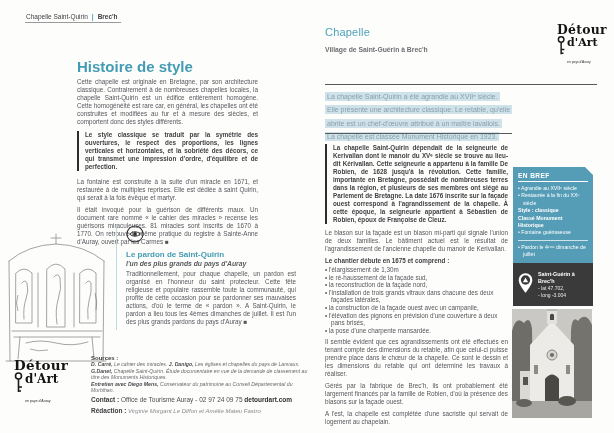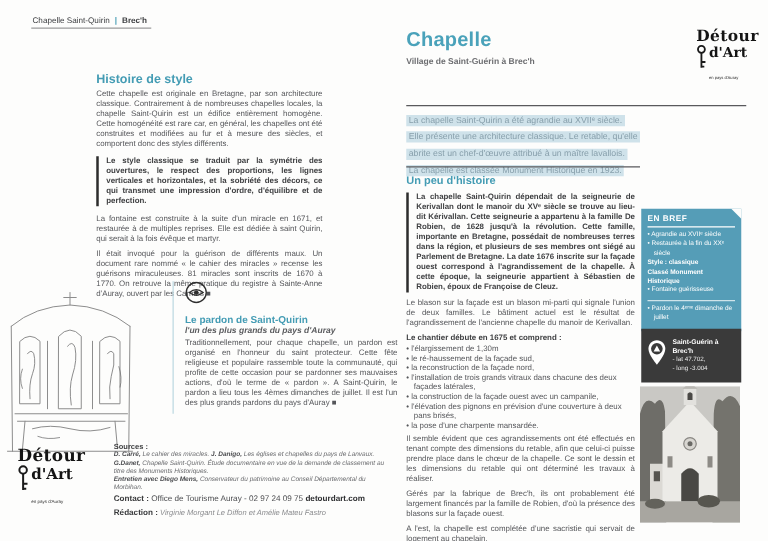--- a/index.html
+++ b/index.html
@@ -5,26 +5,26 @@
   html,body{margin:0;padding:0;background:#ffffff;}
   #page{position:relative;width:614px;height:433px;background:#fdfdfc;overflow:hidden;
         font-family:"Liberation Sans","DejaVu Sans",sans-serif;color:#55565a;}
   .abs{position:absolute;}
   
   #breadcrumb{left:25px;top:13px;font-size:6.5px;color:#3f4043;border-bottom:1px solid #9b9b9b;
               padding:0 3px 2px 1px;display:inline-flex;gap:4px;align-items:baseline;}
   #breadcrumb .sep{color:#449cb4;font-weight:bold;}
   #breadcrumb .bold{font-weight:bold;}
   #left-col{left:77px;top:58px;width:181px;}
-  h3.teal{margin:0 0 3px 0;font-size:10px;font-weight:bold;color:#449cb4;}
+  h3.teal{margin:0 0 3px 0;font-size:15px;font-weight:bold;color:#449cb4;}
   h4.teal{margin:0 0 1px 0;font-size:8px;font-weight:bold;color:#449cb4;}
   .body{font-size:6.3px;line-height:8px;text-align:justify;margin:0 0 4px 0;color:#55565a;}
   .callout{border-left:2.5px solid #2d2d2d;padding-left:6px;margin:5px 0 7px 0;
            font-weight:bold;color:#3e3f41;font-size:6.3px;line-height:8px;text-align:justify;}
-  #pardon-block{left:138px;top:225px;width:170px;border-left:1px solid #bdd9e1;padding-left:9px;}
+  #pardon-block{left:116px;top:225px;width:170px;border-left:1px solid #bdd9e1;padding-left:9px;}
   #pardon-block .subtitle{font-style:italic;font-weight:bold;font-size:6.8px;color:#5a5b5e;margin:1px 0 3px 0;}
   .eye-wrap{margin:0 0 3px 0;}
   #sketch{left:0px;top:231px;}
   #sources{left:91px;top:355px;width:218px;font-size:5.2px;line-height:6.4px;color:#6a6b6e;}
   #sources .lbl{font-weight:bold;font-size:6px;color:#3e3f41;}
   #sources .a{font-weight:bold;font-style:italic;color:#4c4d50;}
   #sources .t{font-style:italic;}
   #contact-line{left:91px;top:396px;width:220px;font-size:6.5px;color:#4c4d50;}
   #contact-line .lbl{font-weight:bold;color:#3a3b3d;}
   #contact-line .site{font-weight:bold;color:#2e2f31;}
@@ -33,21 +33,21 @@
   #redaction-line .val{font-style:italic;}
   .logo{font-family:"DejaVu Serif","Liberation Serif",serif;color:#141414;}
   .logo .l1{font-size:13.5px;font-weight:bold;letter-spacing:.3px;}
   .logo .row2{display:flex;align-items:flex-start;gap:2px;margin-top:-1px;}
   .logo .l2{font-size:12px;font-weight:bold;}
   .logo .tag{font-size:3.6px;font-family:"Liberation Sans",sans-serif;color:#2c2c2c;margin:1px 0 0 11px;}
   #logo-bottom{left:14px;top:357px;}
   #logo-top{left:557px;top:22px;transform:scale(.92);transform-origin:top left;}
   
   #title-block{left:325px;top:24px;}
-  #title-block .t1,#title-block .t2{font-size:16px;line-height:17.5px;color:#4aa2ba;font-weight:700;letter-spacing:.2px;}
+  #title-block .t1,#title-block .t2{font-size:11px;line-height:17.5px;color:#4aa2ba;font-weight:400;letter-spacing:.2px;}
   #title-block .sub{margin-top:4px;font-size:6.8px;font-weight:bold;color:#6d6e71;}
   .rule{height:1px;background:#59595c;}
   #rule1{left:325px;top:84px;width:272px;}
   #rule2{left:325px;top:133px;width:187px;}
   #intro{left:325px;top:89px;width:260px;}
   #intro .line{line-height:10.4px;}
   #intro .hl{background:#cfe2ea;color:#879fab;font-size:7px;padding:1px 2px;}
   #right-col{left:325px;top:139px;width:183px;}
   #right-col h3{margin:0 0 4px 0;font-size:8.8px;}
   #right-col .lead{margin-bottom:5px;}
@@ -180,21 +180,20 @@
   <div class="abs" id="intro">
     <div class="line"><span class="hl">La chapelle Saint-Quirin a été agrandie au XVIIᵉ siècle.</span></div>
     <div class="line"><span class="hl">Elle présente une architecture classique. Le retable, qu'elle</span></div>
     <div class="line"><span class="hl">abrite est un chef-d'œuvre attribué à un maître lavallois.</span></div>
     <div class="line"><span class="hl">La chapelle est classée Monument Historique en 1923.</span></div>
   </div>
 
   <div class="abs rule" id="rule2"></div>
 
   <div class="abs" id="right-col">
-    <h3 class="teal">Un peu d'histoire</h3>
     <div class="callout lead">La chapelle Saint-Quirin dépendait de la seigneurie de Kerivallan dont le manoir du XVᵉ siècle se trouve au lieu-dit Kérivallan. Cette seigneurie a appartenu à la famille De Robien, de 1628 jusqu'à la révolution. Cette famille, importante en Bretagne, possédait de nombreuses terres dans la région, et plusieurs de ses membres ont siégé au Parlement de Bretagne. La date 1676 inscrite sur la façade ouest correspond à l'agrandissement de la chapelle. À cette époque, la seigneurie appartient à Sébastien de Robien, époux de Françoise de Cleuz.</div>
     <p class="body">Le blason sur la façade est un blason mi-parti qui signale l'union de deux familles. Le bâtiment actuel est le résultat de l'agrandissement de l'ancienne chapelle du manoir de Kerivallan.</p>
     <div class="chantier">Le chantier débute en 1675 et comprend :</div>
     <ul class="chantier-list">
       <li>l'élargissement de 1,30m</li>
       <li>le ré-haussement de la façade sud,</li>
       <li>la reconstruction de la façade nord,</li>
       <li>l'installation de trois grands vitraux dans chacune des deux façades latérales,</li>
       <li>la construction de la façade ouest avec un campanile,</li>
       <li>l'élévation des pignons en prévision d'une couverture à deux pans brisés,</li>

